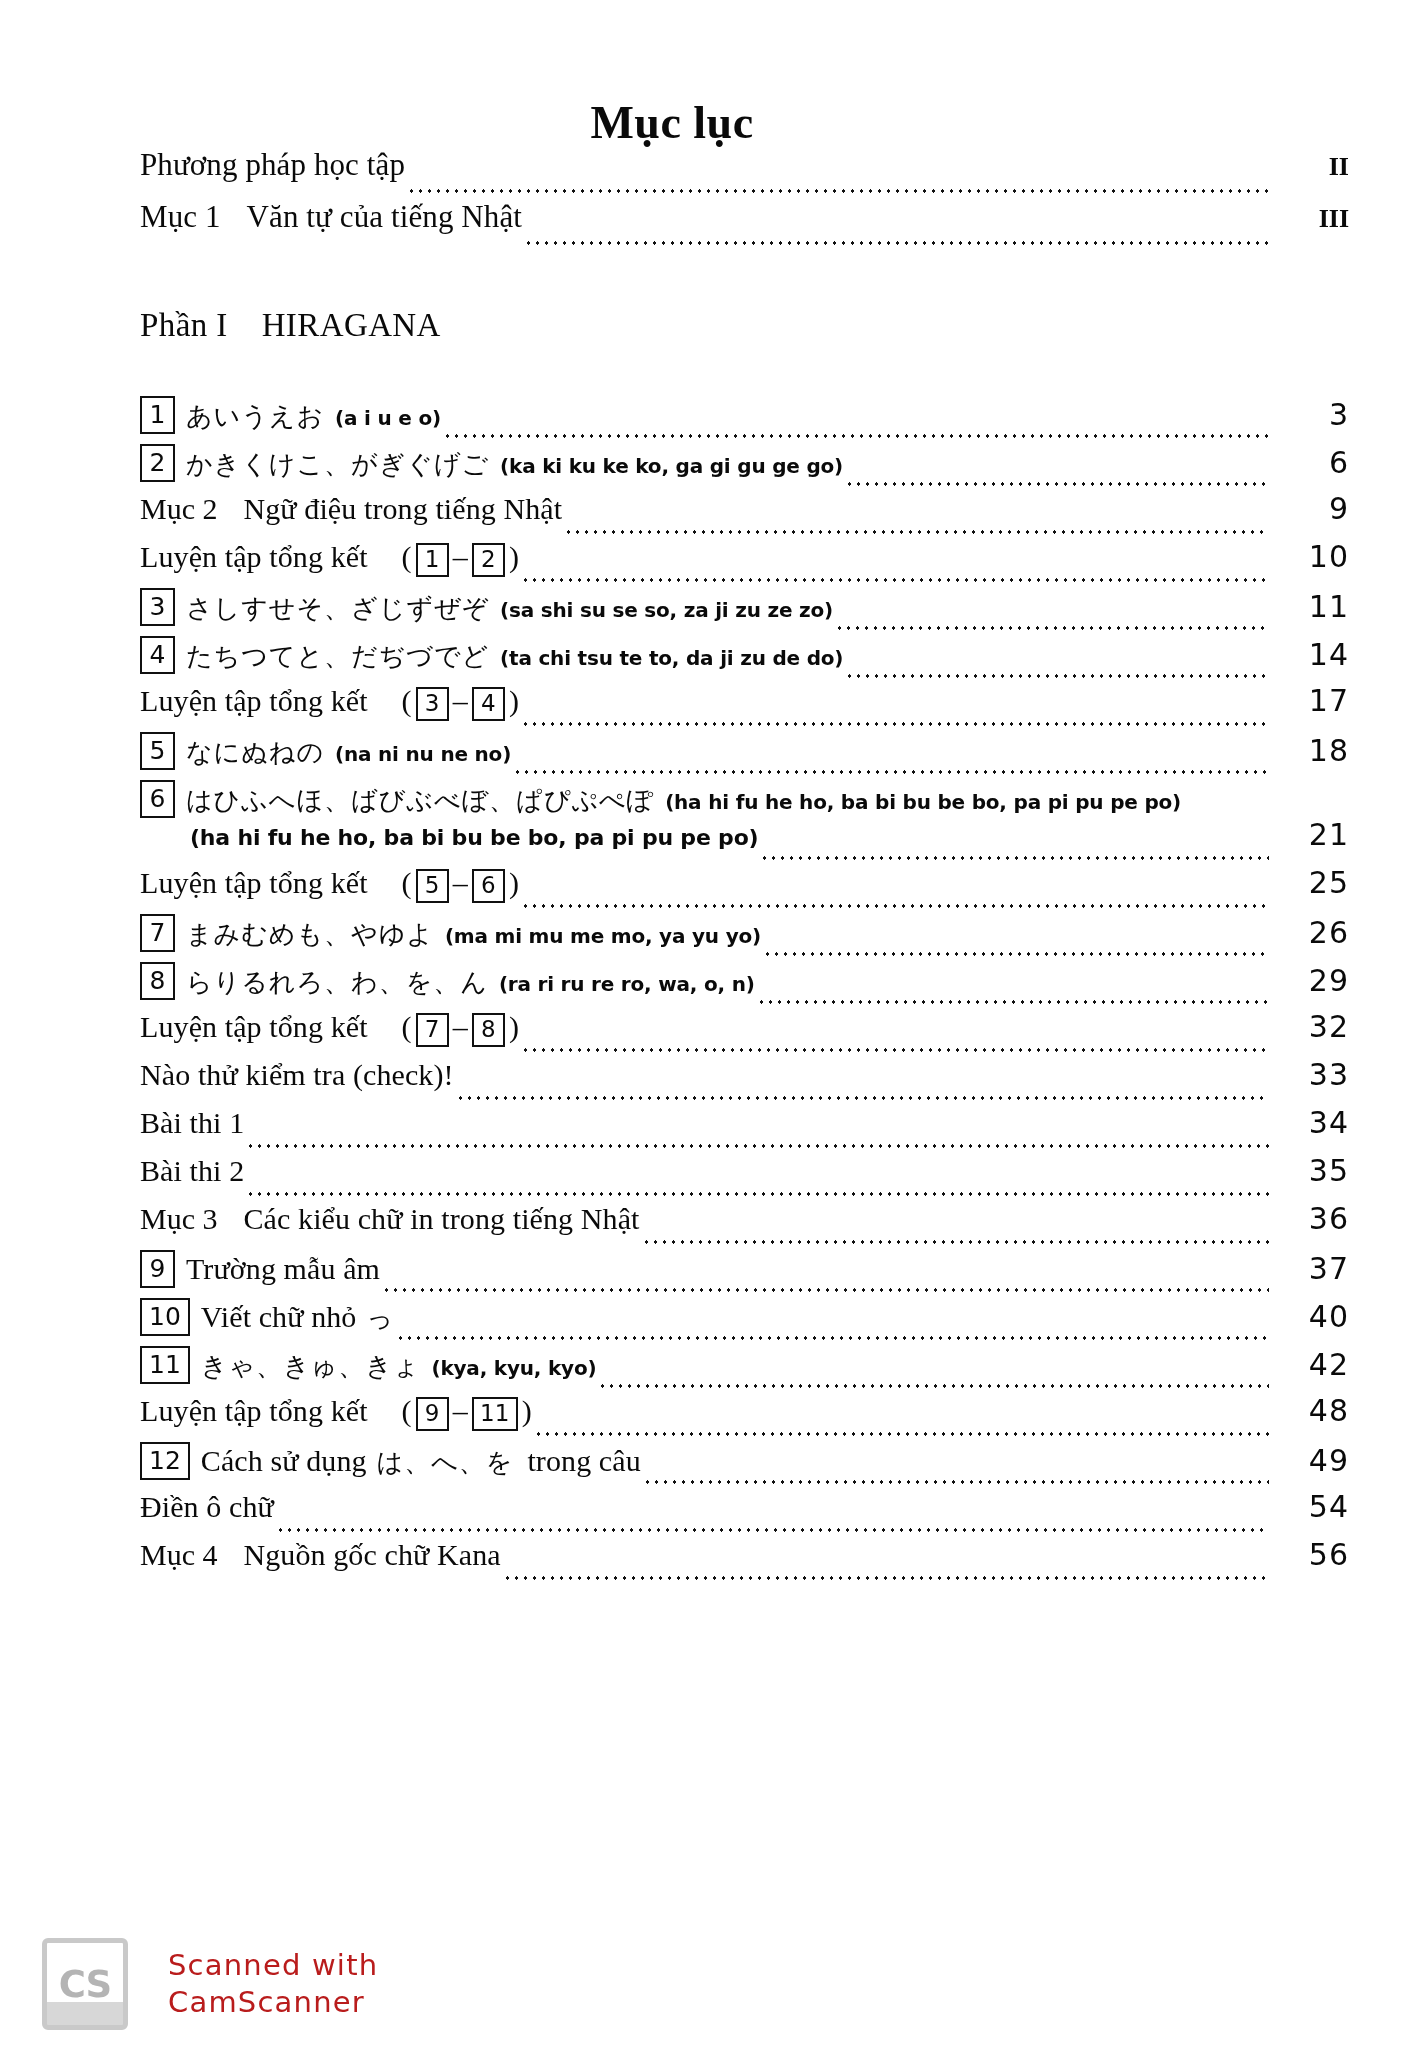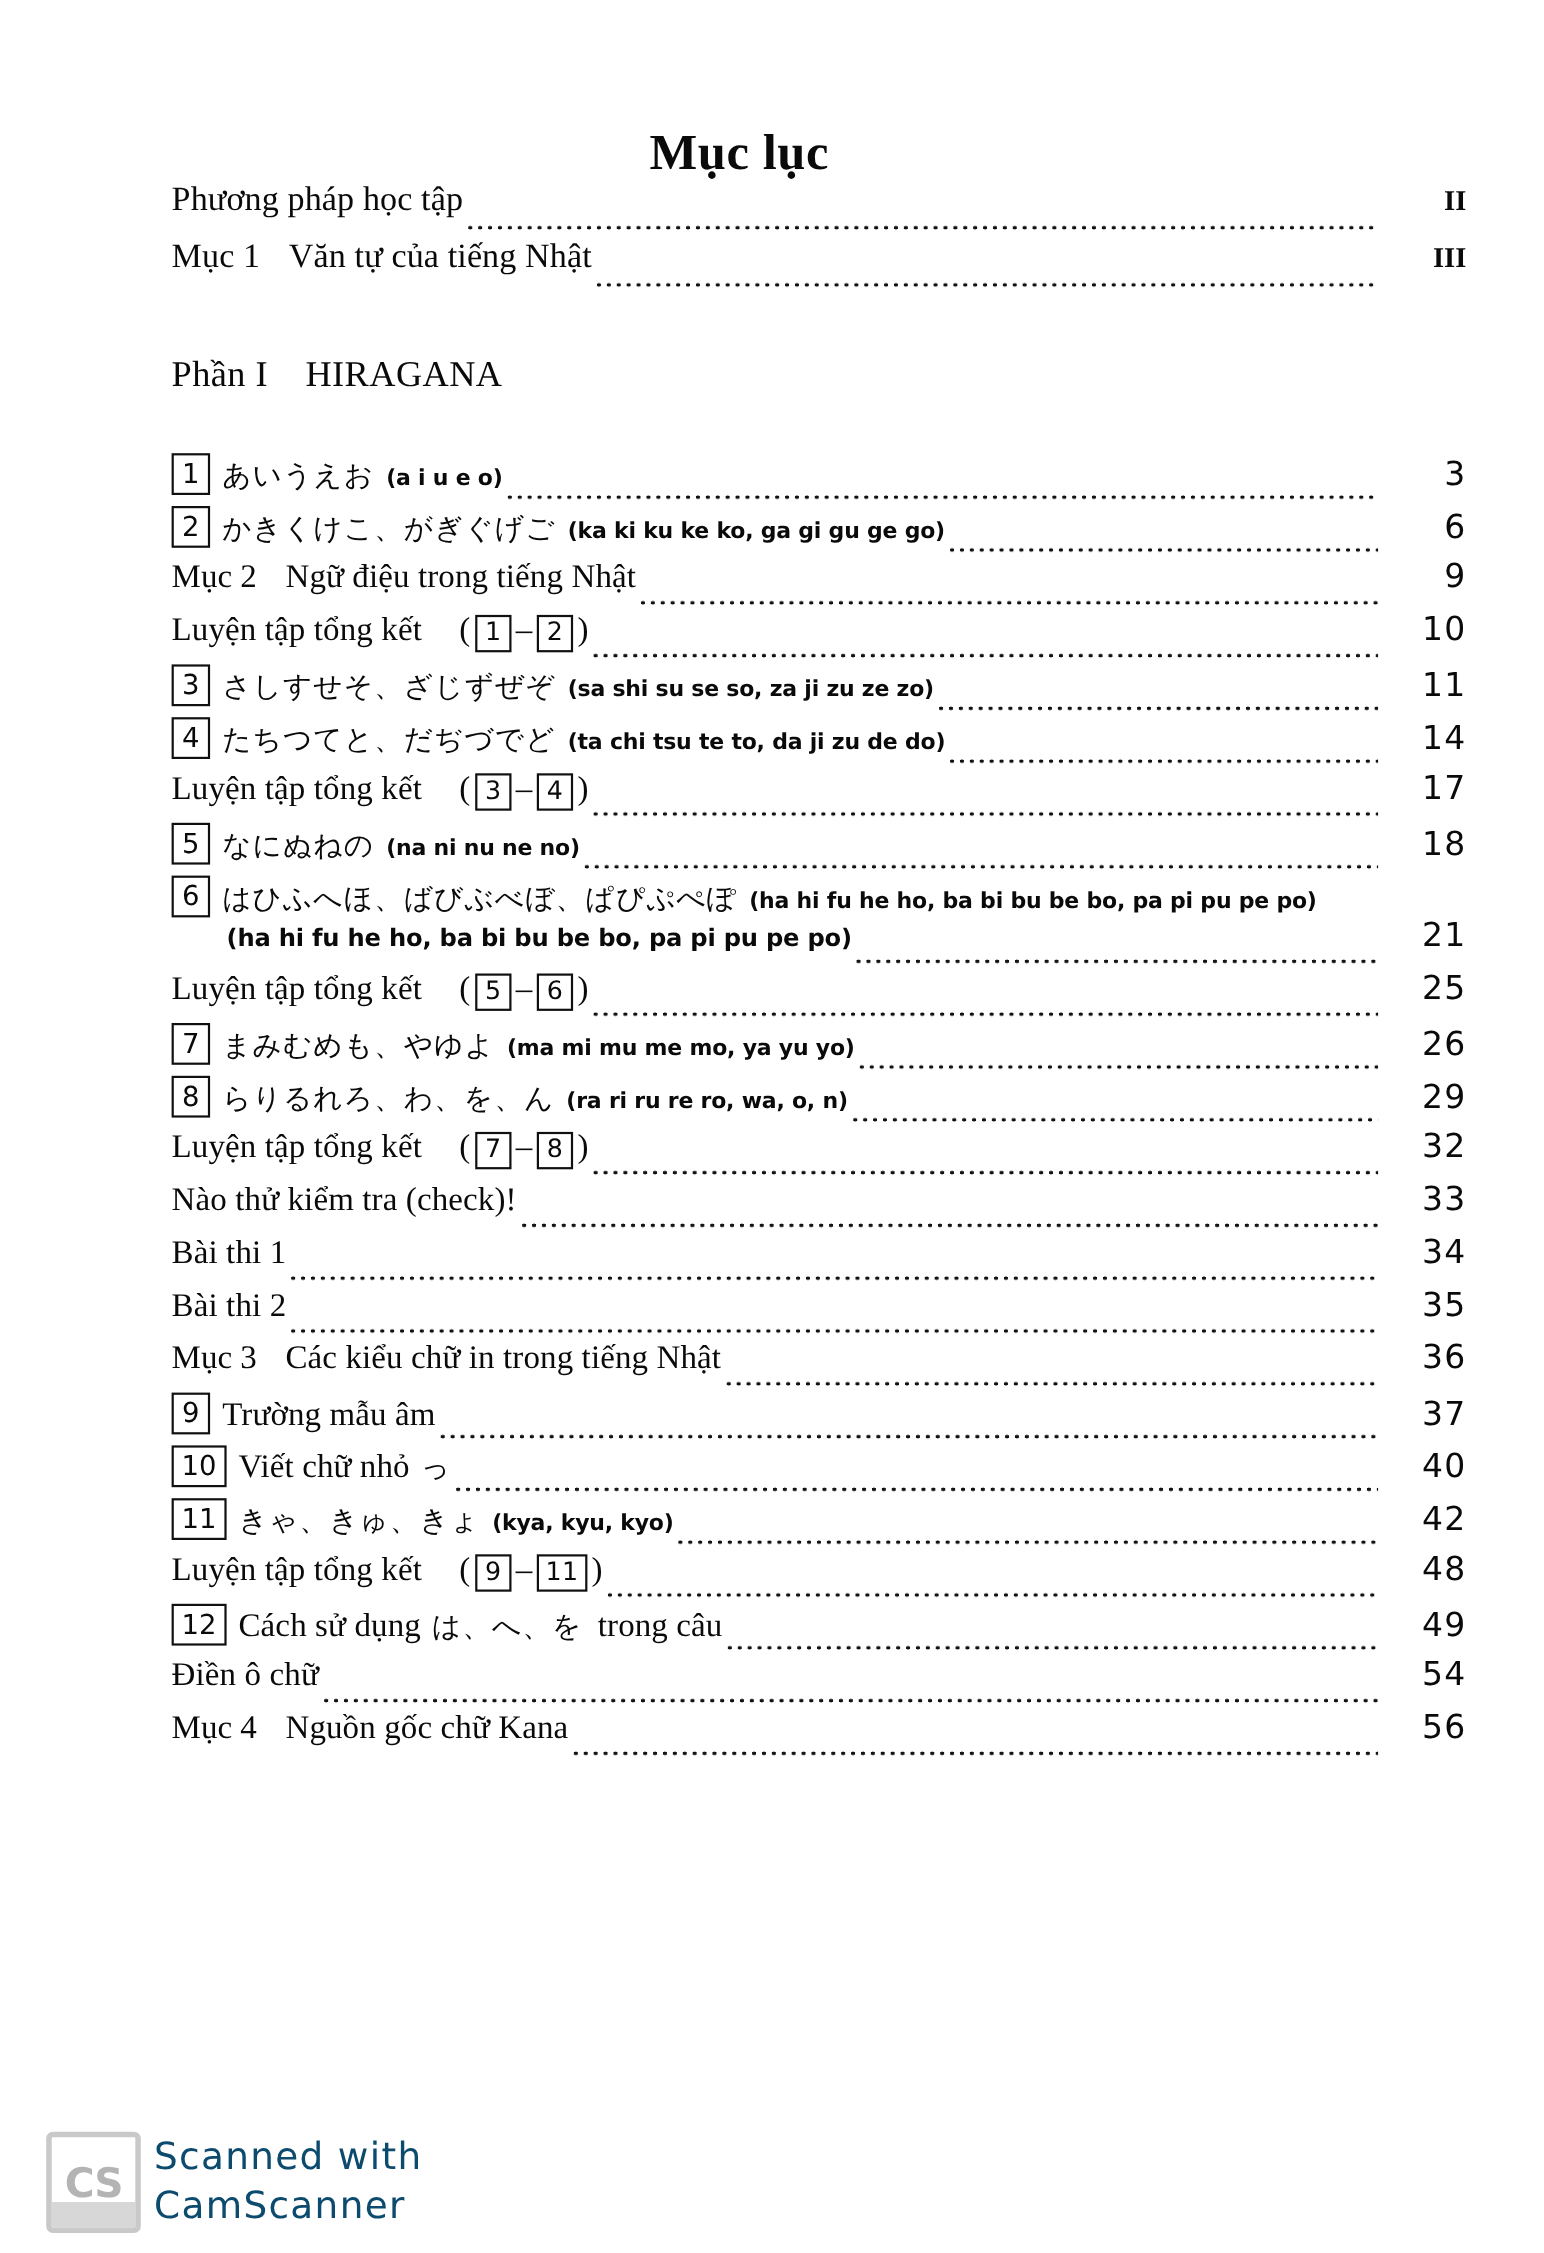--- a/index.html
+++ b/index.html
@@ -12,21 +12,21 @@
     height: 2048px;
     position: relative;
     font-family: "Liberation Serif", "DejaVu Serif", serif;
     color: #0a0a0a;
     overflow: hidden;
   }
 
   .page {
     position: absolute;
     inset: 0;
-    padding: 16px;
+    padding: 0;
   }
 
   
   .toc-title {
     text-align: center;
     font-size: 46px;
     font-weight: bold;
     letter-spacing: 0.5px;
     margin: 0;
     padding-top: 96px;
@@ -154,24 +154,24 @@
     font-family: "DejaVu Sans", sans-serif;
     font-weight: bold;
     font-size: 37px;
     color: #b4b4b4;
     letter-spacing: -1px;
     box-sizing: border-box;
     background:
       linear-gradient(to bottom, #ffffff 0 72%, #d7d7d7 72% 100%);
   }
   .cs-text {
-    margin-left: 12px;
-    font-family: "DejaVu Sans", sans-serif;
-    color: #0c4a6e;
-    font-size: 34px;
+    margin-left: 40px;
+    font-family: "DejaVu Sans", sans-serif;
+    color: #b91c1c;
+    font-size: 29px;
     line-height: 1.28;
     letter-spacing: 1.2px;
   }
 </style>
 </head>
 <body>
 
 <div class="page">
 
   <h1 class="toc-title">Mục lục</h1>

